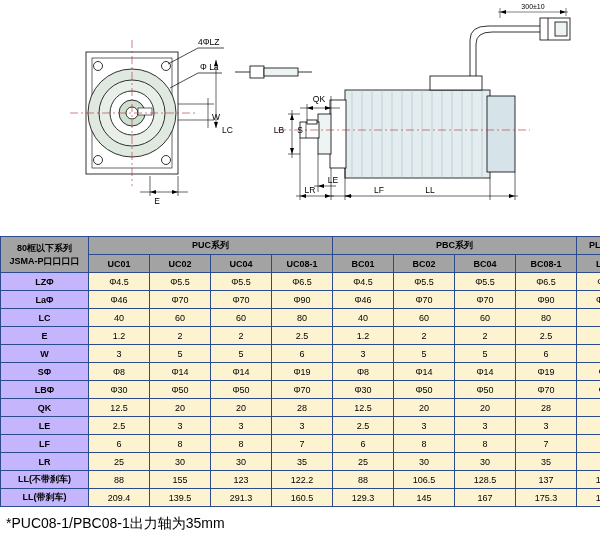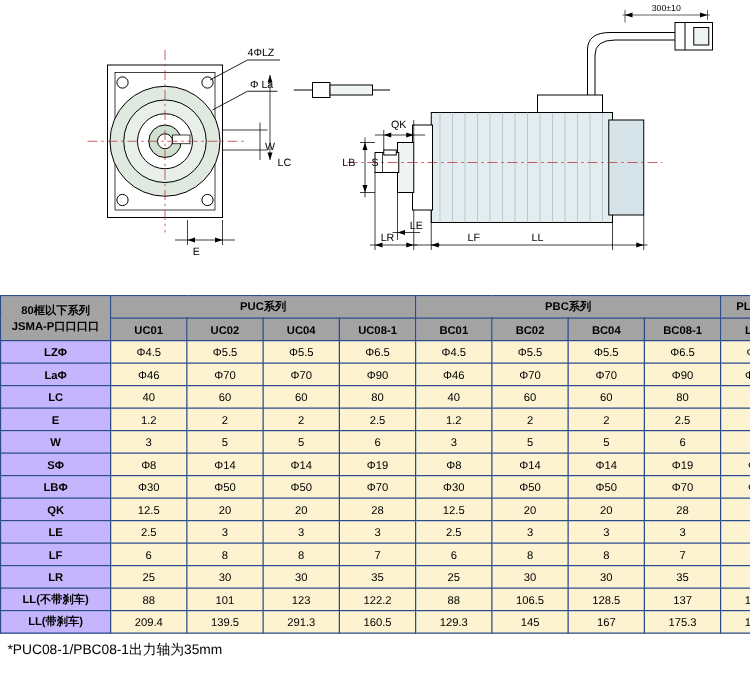--- a/index.html
+++ b/index.html
@@ -4,21 +4,21 @@
 <style>
   html,body{margin:0;padding:0;}
   body{width:600px;height:551px;background:#ffffff;font-family:"Liberation Sans",sans-serif;color:#000;position:relative;overflow:hidden;}
   .diagram{position:relative;width:519px;height:232px;}
   .diagram svg{position:absolute;left:0;top:0;}
   table.spec{border-collapse:collapse;width:580px;margin:4px auto 0 auto;table-layout:fixed;}
   table.spec td,table.spec th{border:1px solid #2b4b8c;font-size:9px;text-align:center;padding:1px 0;height:15px;color:#000;font-family:"Liberation Sans",sans-serif;}
   .hdr{background:#a3a3a3;font-weight:bold;}
   .rowlbl{background:#c4b5fd;font-weight:bold;}
   .cell{background:#fdf3d0;}
-  .notes{font-size:11px;margin:6px 14px 0 6px;line-height:1.45;}
+  .notes{font-size:14px;margin:6px 14px 0 6px;line-height:1.45;}
   .c-first{width:88px;}
   .c-col{width:61px;}
 </style>
 </head>
 <body>
 
 <div class="diagram">
 <svg width="600" height="232" viewBox="0 0 600 232">
   <g stroke="#000" fill="none" stroke-width="0.8">
 
@@ -349,21 +349,21 @@
         <td class="cell">35</td>
         <td class="cell">25</td>
         <td class="cell">30</td>
         <td class="cell">30</td>
         <td class="cell">35</td>
         <td class="cell">35</td>
       </tr>
       <tr>
         <td class="rowlbl">LL(不带刹车)</td>
         <td class="cell">88</td>
-        <td class="cell">101</td>
+        <td class="cell">155</td>
         <td class="cell">123</td>
         <td class="cell">122.2</td>
         <td class="cell">88</td>
         <td class="cell">106.5</td>
         <td class="cell">128.5</td>
         <td class="cell">137</td>
         <td class="cell">147.5</td>
       </tr>
       <tr>
         <td class="rowlbl">LL(带刹车)</td>

